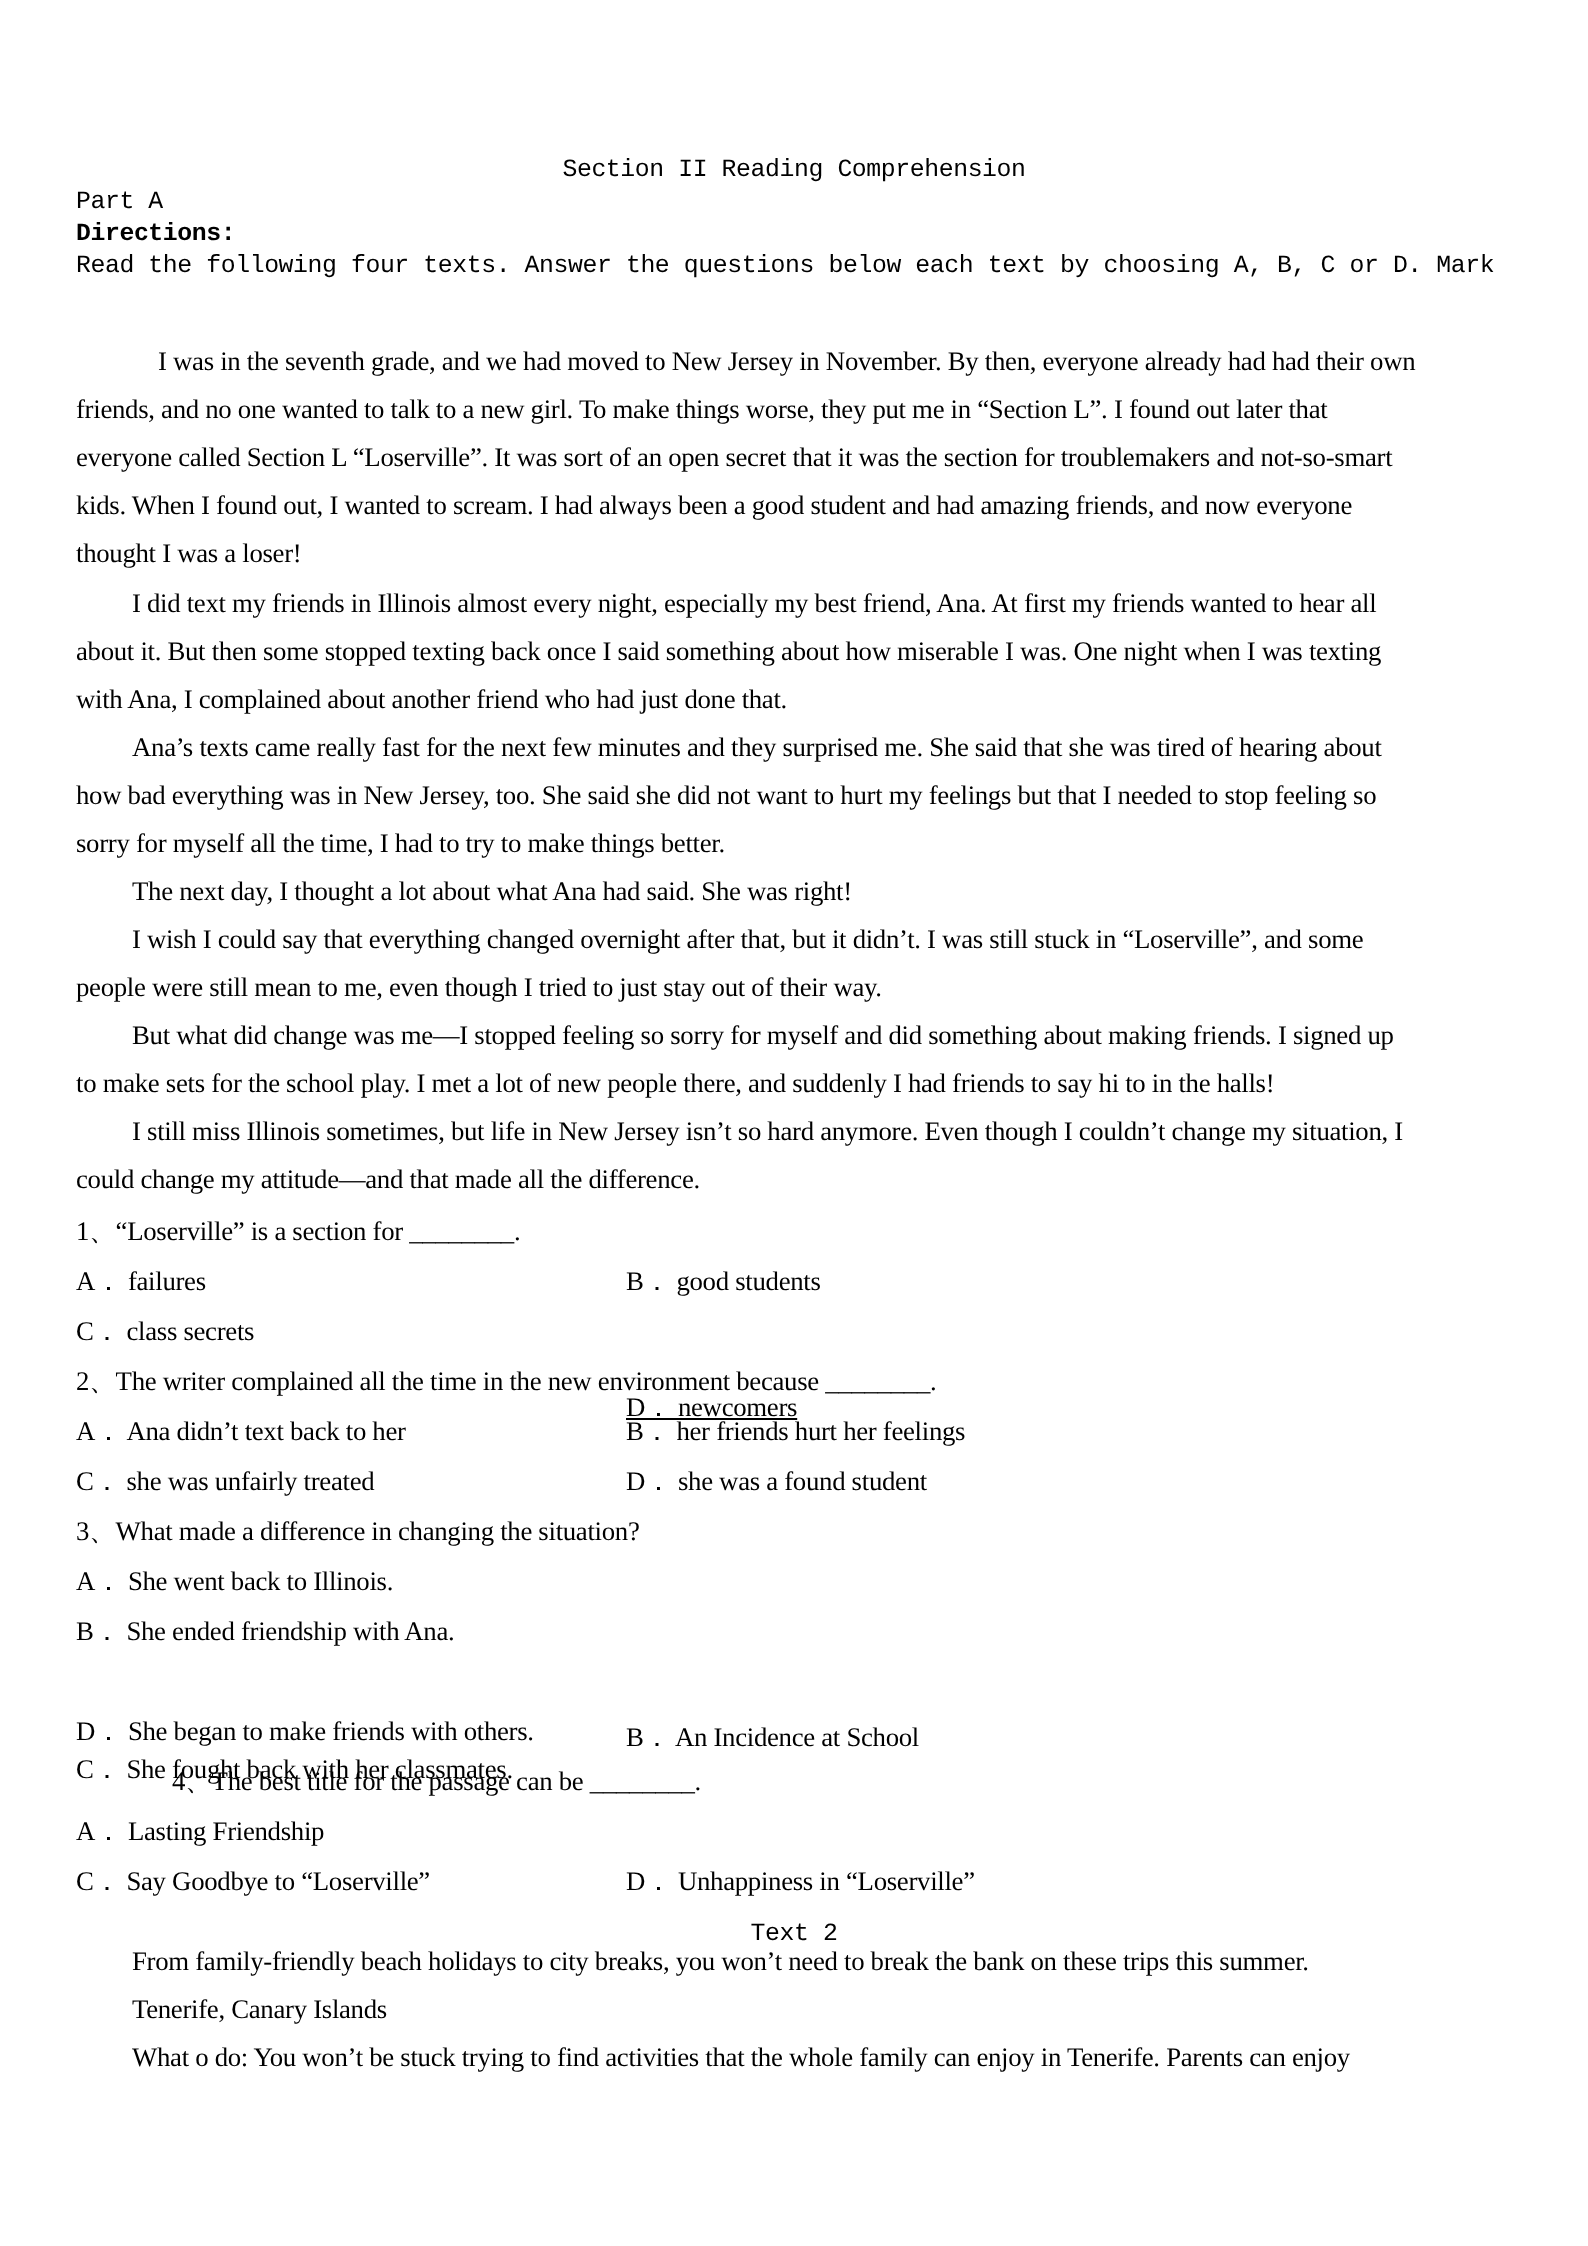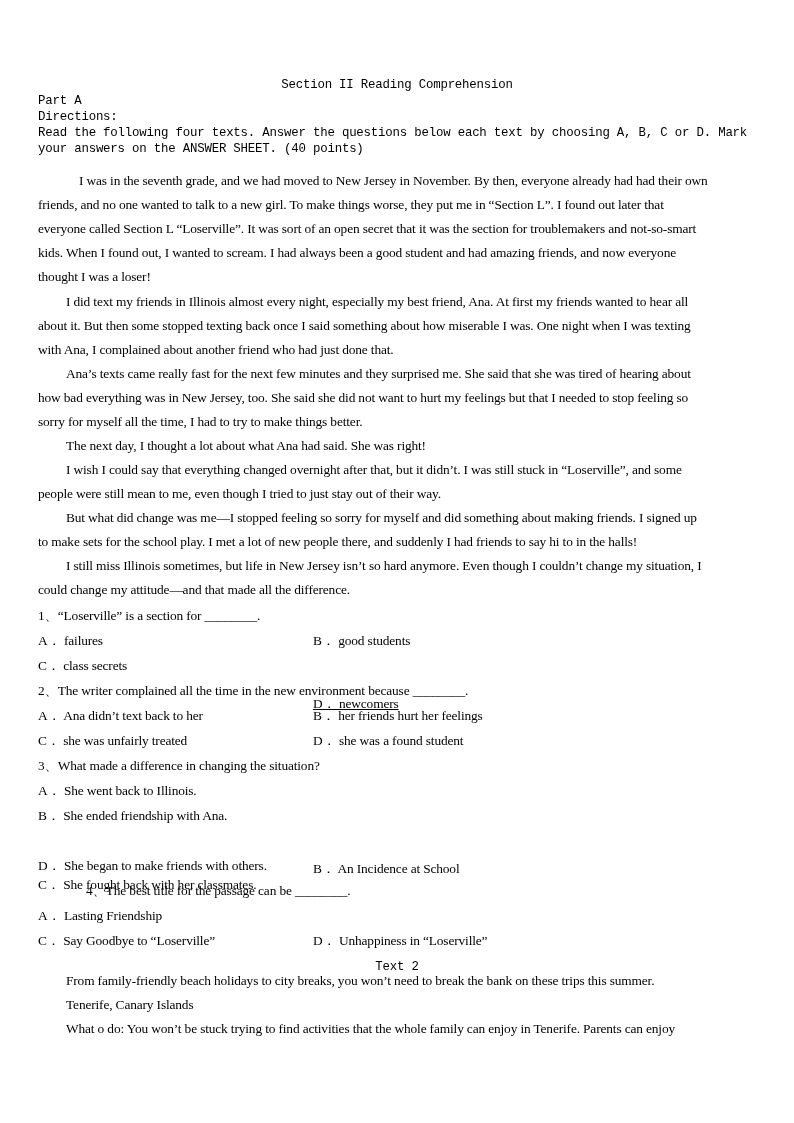--- a/index.html
+++ b/index.html
@@ -11,23 +11,22 @@
   .center { left: 0; width: 794px; text-align: center; }
   .opt-b { left: 313px; }
 </style>
 </head>
 <body>
 
 <div class="page">
 
   <div class="abs mono center" style="top:77px;">Section II Reading Comprehension</div>
   <div class="abs mono" style="left:38px; top:93px;">Part A</div>
-  <div class="abs mono" style="left:38px; top:109px;">Directions:</div>
+  <div class="abs mono" style="left:38px; top:109px;font-weight:bold;">Directions:</div>
   <div class="abs mono" style="left:38px; top:125px;">Read the following four texts. Answer the questions below each text by choosing A, B, C or D. Mark</div>
-  <div class="abs mono" style="left:38px; top:141px;">your answers on the ANSWER SHEET. (40 points)</div>
 
   <div>
     <div class="abs serif" style="left:79px; top:173px;">I was in the seventh grade, and we had moved to New Jersey in November. By then, everyone already had had their own</div>
     <div class="abs serif" style="left:38px; top:197px;">friends, and no one wanted to talk to a new girl. To make things worse, they put me in “Section L”. I found out later that</div>
     <div class="abs serif" style="left:38px; top:221px;">everyone called Section L “Loserville”. It was sort of an open secret that it was the section for troublemakers and not-so-smart</div>
     <div class="abs serif" style="left:38px; top:245px;">kids. When I found out, I wanted to scream. I had always been a good student and had amazing friends, and now everyone</div>
     <div class="abs serif" style="left:38px; top:269px;">thought I was a loser!</div>
     <div class="abs serif" style="left:66px; top:294px;">I did text my friends in Illinois almost every night, especially my best friend, Ana. At first my friends wanted to hear all</div>
     <div class="abs serif" style="left:38px; top:318px;">about it. But then some stopped texting back once I said something about how miserable I was. One night when I was texting</div>
     <div class="abs serif" style="left:38px; top:342px;">with Ana, I complained about another friend who had just done that.</div>

